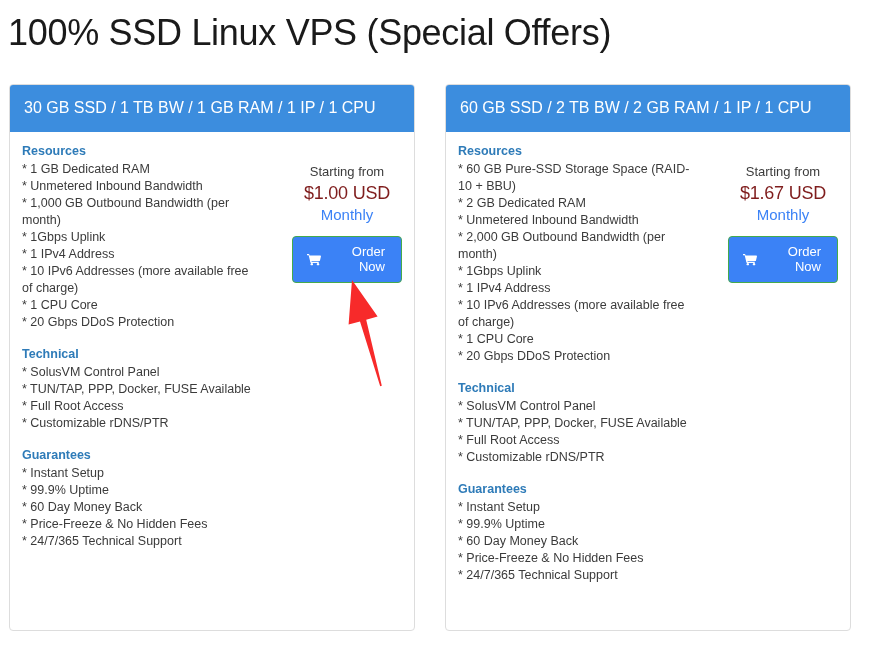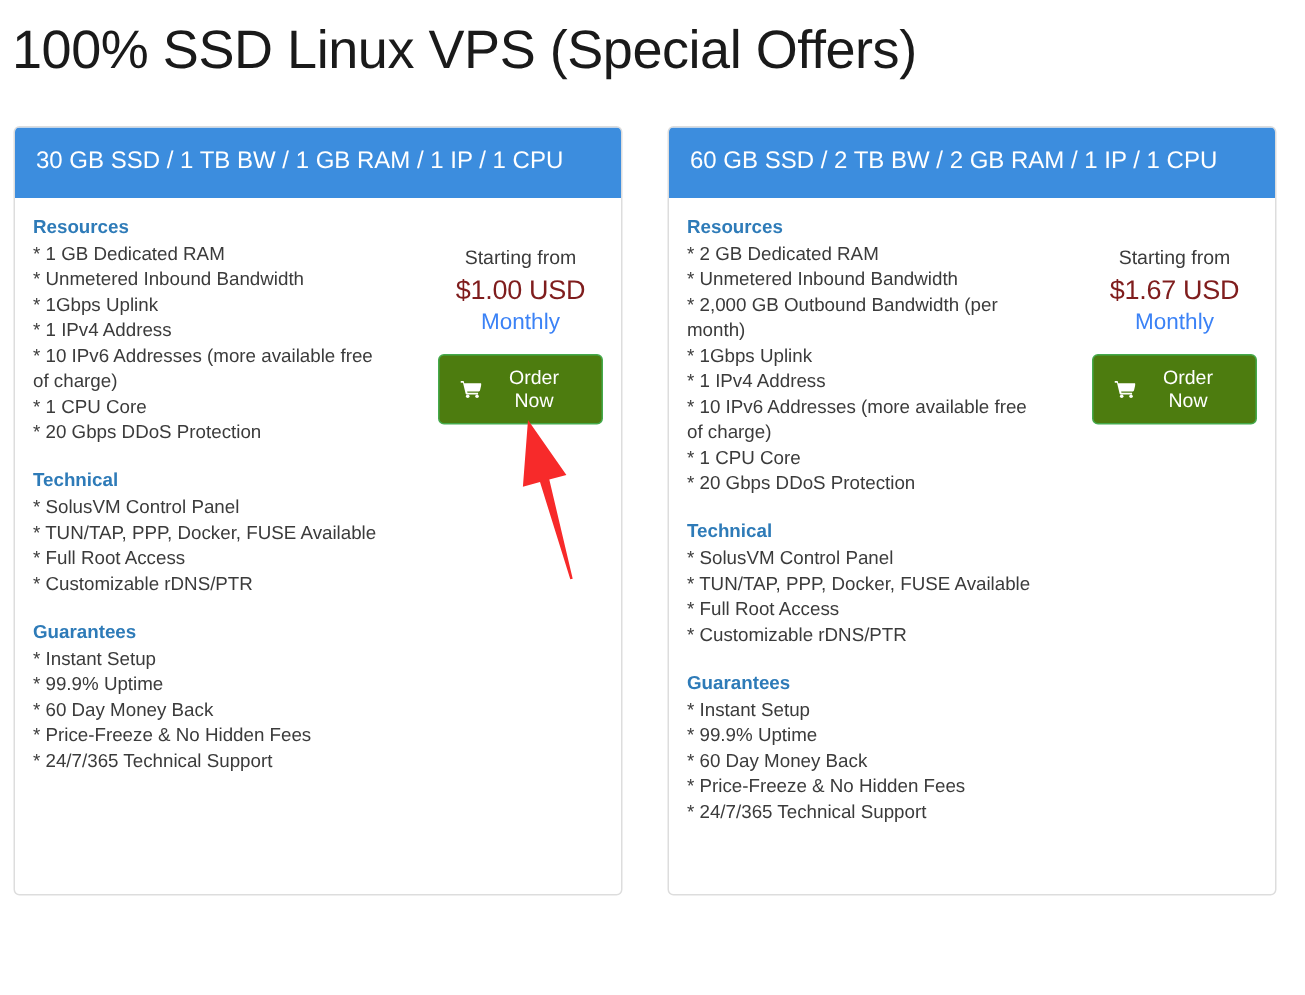--- a/index.html
+++ b/index.html
@@ -113,29 +113,30 @@
     color: #3b82f6;
     line-height: 20px;
   }
 
   .order-btn {
     display: inline-flex;
     align-items: center;
     justify-content: center;
     gap: 6px;
     margin-top: 11px;
-    background: #4d7c0f;
+    background: #3b82f6;
     border: 1px solid #45aa4c;
     border-radius: 4px;
     color: #ffffff;
     font-size: 13px;
     padding: 7px 16px 8px 14px;
     cursor: pointer;
     font-family: "Liberation Sans", sans-serif;
     line-height: 15px;
+    text-align: right;
   }
   .order-btn .cart-icon {
     display: inline-block;
     width: 14px;
     height: 13px;
     line-height: 13px;
   }
 
   .arrow-layer {
     position: absolute;
@@ -155,20 +156,21 @@
 
   <div class="card">
     <div class="card-header">30 GB SSD / 1 TB BW / 1 GB RAM / 1 IP / 1 CPU</div>
     <div class="card-body">
       <div class="features-col">
 
         <div class="section">
           <div class="section-heading">Resources</div>
           <div class="feature-line">* 1 GB Dedicated RAM</div>
           <div class="feature-line">* Unmetered Inbound Bandwidth</div>
+          <div class="feature-line">* 1,000 GB Outbound Bandwidth (per month)</div>
           <div class="feature-line">* 1Gbps Uplink</div>
           <div class="feature-line">* 1 IPv4 Address</div>
           <div class="feature-line">* 10 IPv6 Addresses (more available free of charge)</div>
           <div class="feature-line">* 1 CPU Core</div>
           <div class="feature-line">* 20 Gbps DDoS Protection</div>
         </div>
 
         <div class="section">
           <div class="section-heading">Technical</div>
           <div class="feature-line">* SolusVM Control Panel</div>
@@ -205,20 +207,21 @@
     </div>
   </div>
 
   <div class="card">
     <div class="card-header">60 GB SSD / 2 TB BW / 2 GB RAM / 1 IP / 1 CPU</div>
     <div class="card-body">
       <div class="features-col">
 
         <div class="section">
           <div class="section-heading">Resources</div>
+          <div class="feature-line">* 60 GB Pure-SSD Storage Space (RAID-10 + BBU)</div>
           <div class="feature-line">* 2 GB Dedicated RAM</div>
           <div class="feature-line">* Unmetered Inbound Bandwidth</div>
           <div class="feature-line">* 2,000 GB Outbound Bandwidth (per month)</div>
           <div class="feature-line">* 1Gbps Uplink</div>
           <div class="feature-line">* 1 IPv4 Address</div>
           <div class="feature-line">* 10 IPv6 Addresses (more available free of charge)</div>
           <div class="feature-line">* 1 CPU Core</div>
           <div class="feature-line">* 20 Gbps DDoS Protection</div>
         </div>
 

